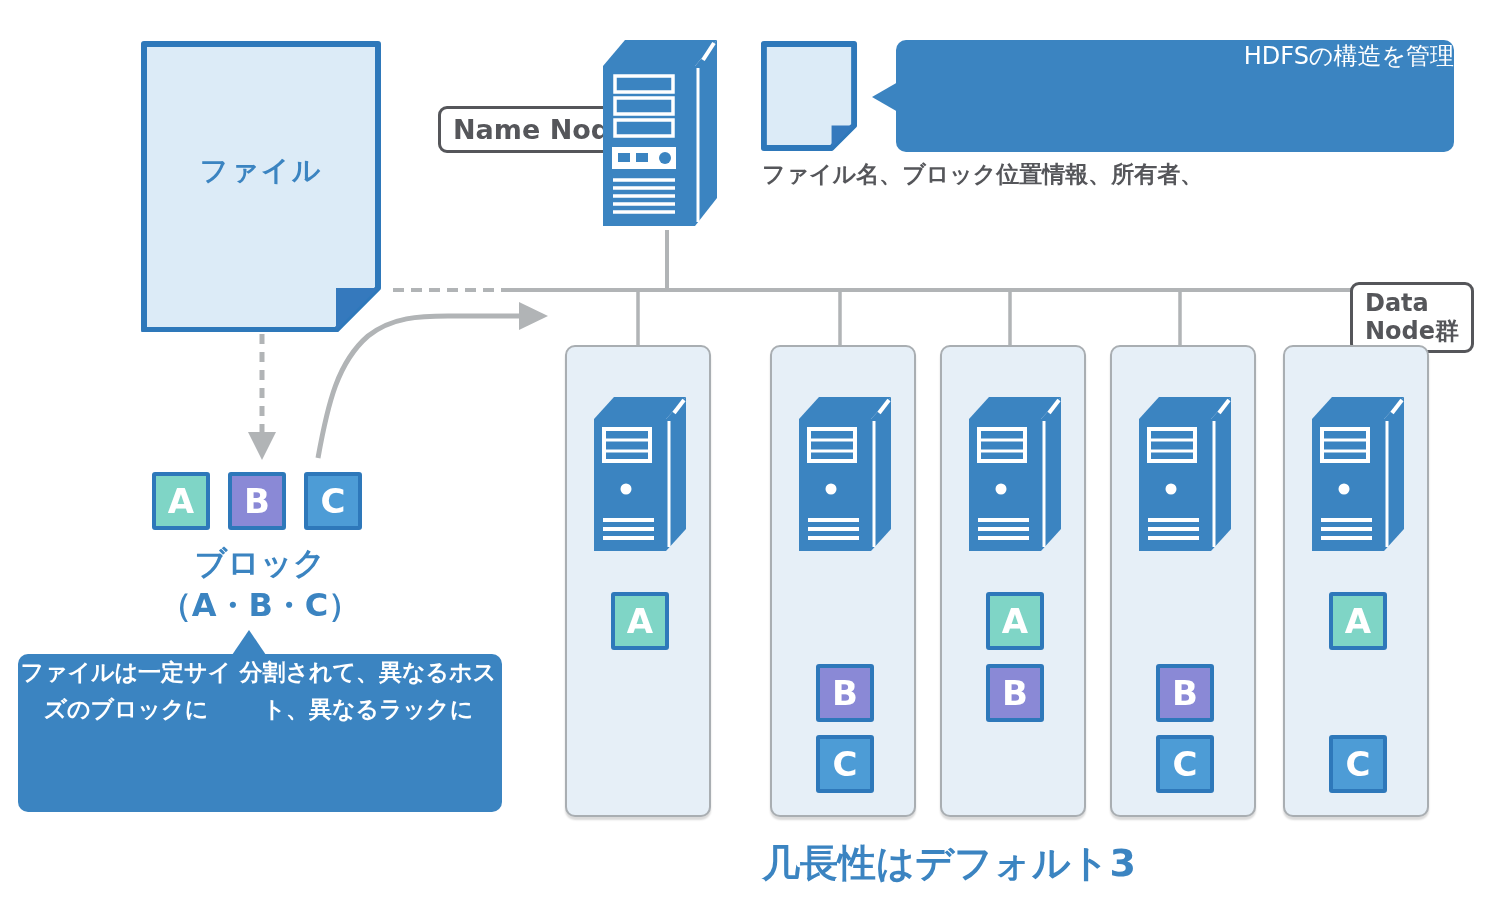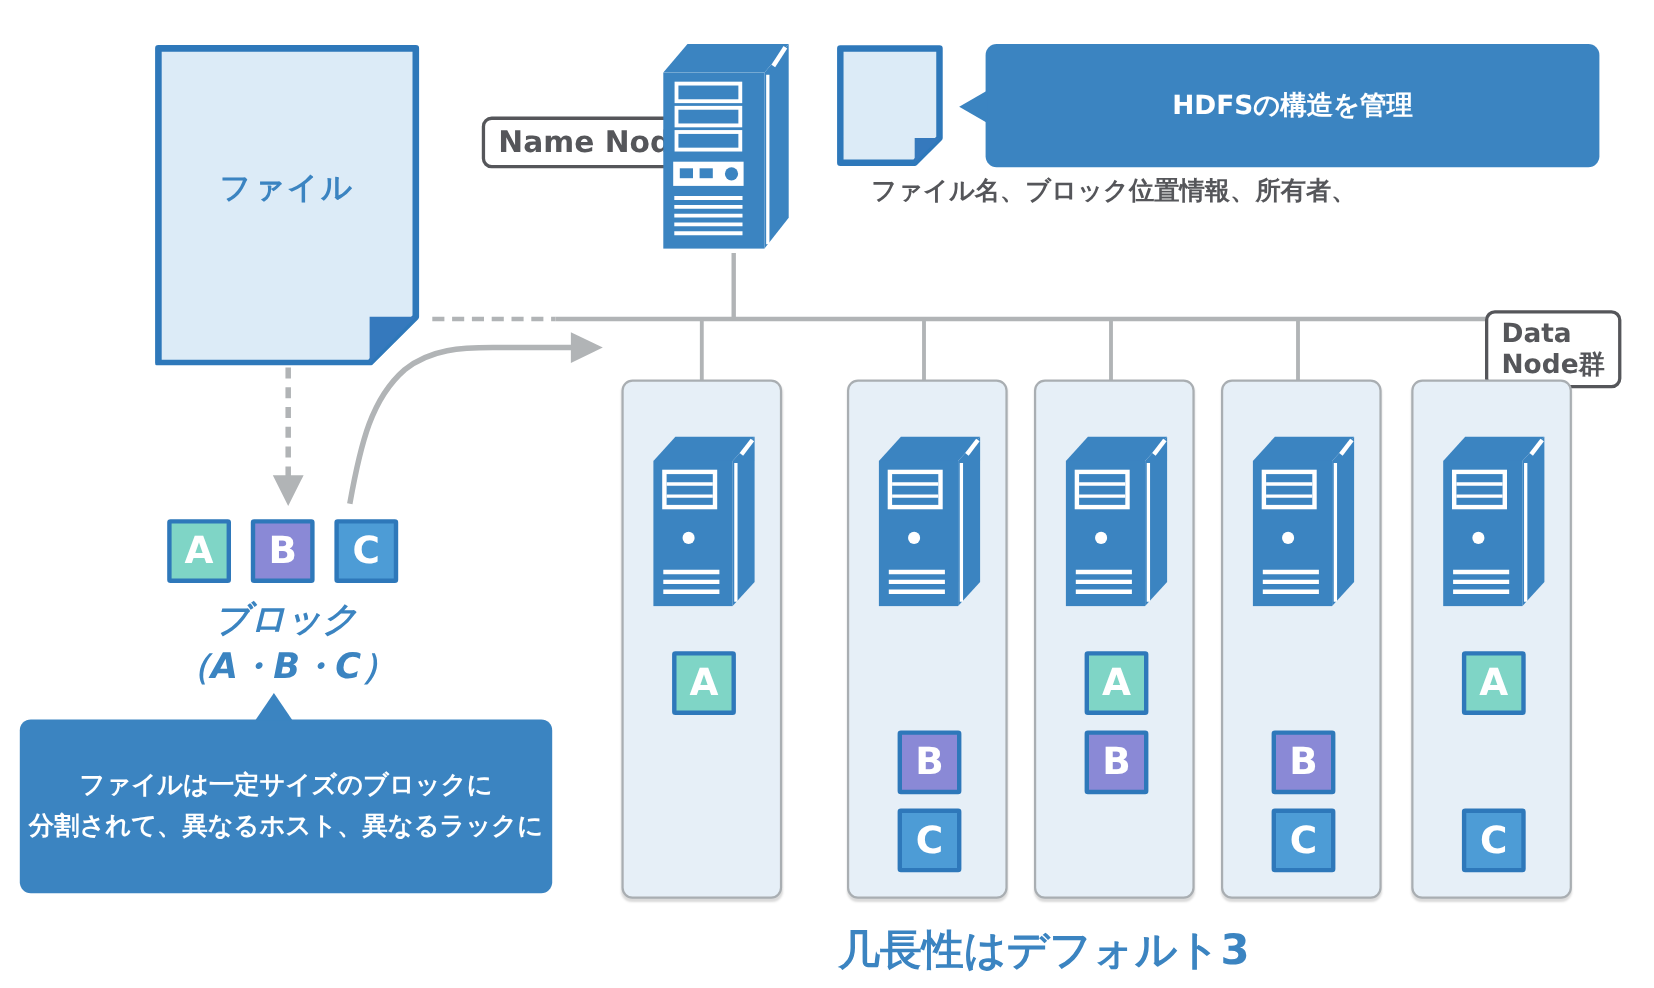--- a/index.html
+++ b/index.html
@@ -18,53 +18,53 @@
   .tag{
     position:absolute;background:#fff;border:3px solid var(--label-color);
     border-radius:9px;color:var(--label-color);font-weight:bold;text-align:left;
     padding:5px 12px;line-height:1.15;
   }
   .tag.nn{left:438px;top:106px;font-size:27px;}
   .tag.dn{left:1350px;top:246px;font-size:24px;margin-top:36px;}
   
   .bubble{
     position:absolute;left:896px;top:40px;width:558px;height:112px;
-    background:var(--primary);border-radius:10px;color:#fff;font-weight:bold;
-    font-size:24px;text-align:center;display:flex;flex-direction:column;
-    justify-content:center;gap:6px;
+    background:var(--primary);border-radius:10px;color:#fff;font-weight:normal;
+    font-size:24px;text-align:center;display:flex;flex-direction:row;
+    justify-content:flex-end;gap:6px;
   }
   .bubble::before{
     content:"";position:absolute;left:-24px;top:42px;width:0;height:0;
     border-top:15px solid transparent;border-bottom:15px solid transparent;
     border-right:26px solid var(--primary);
   }
   
   .meta-note{
-    position:absolute;left:792px;top:158px;color:var(--label-color);
+    position:absolute;left:762px;top:158px;color:var(--label-color);
     font-size:23px;font-weight:bold;line-height:1.45;
   }
   
   .block{
     position:absolute;width:58px;height:58px;box-sizing:border-box;
     border:4px solid var(--stroke-blue);border-radius:3px;
     color:#fff;font-size:34px;font-weight:bold;text-align:center;line-height:50px;
   }
   .block.A{background:var(--block-a);}
   .block.B{background:var(--block-b);}
   .block.C{background:var(--block-c);}
   
   .blocks-caption{
     position:absolute;left:120px;top:542px;width:280px;text-align:center;
-    color:var(--text-blue);font-size:32px;font-weight:bold;line-height:42px;font-style:italic;
+    color:var(--text-blue);font-size:32px;font-weight:bold;line-height:42px;
   }
   
   .callout{
     position:absolute;left:18px;top:654px;width:484px;height:158px;
     background:var(--primary);border-radius:10px;color:#fff;font-weight:bold;
-    font-size:23px;text-align:center;display:flex;flex-direction:column;
+    font-size:23px;text-align:center;display:flex;flex-direction:row;
     justify-content:center;line-height:37px;
   }
   .callout::before{
     content:"";position:absolute;left:214px;top:-24px;width:0;height:0;
     border-left:17px solid transparent;border-right:17px solid transparent;
     border-bottom:25px solid var(--primary);
   }
   
   .panel{
     position:absolute;top:345px;width:146px;height:472px;box-sizing:border-box;

